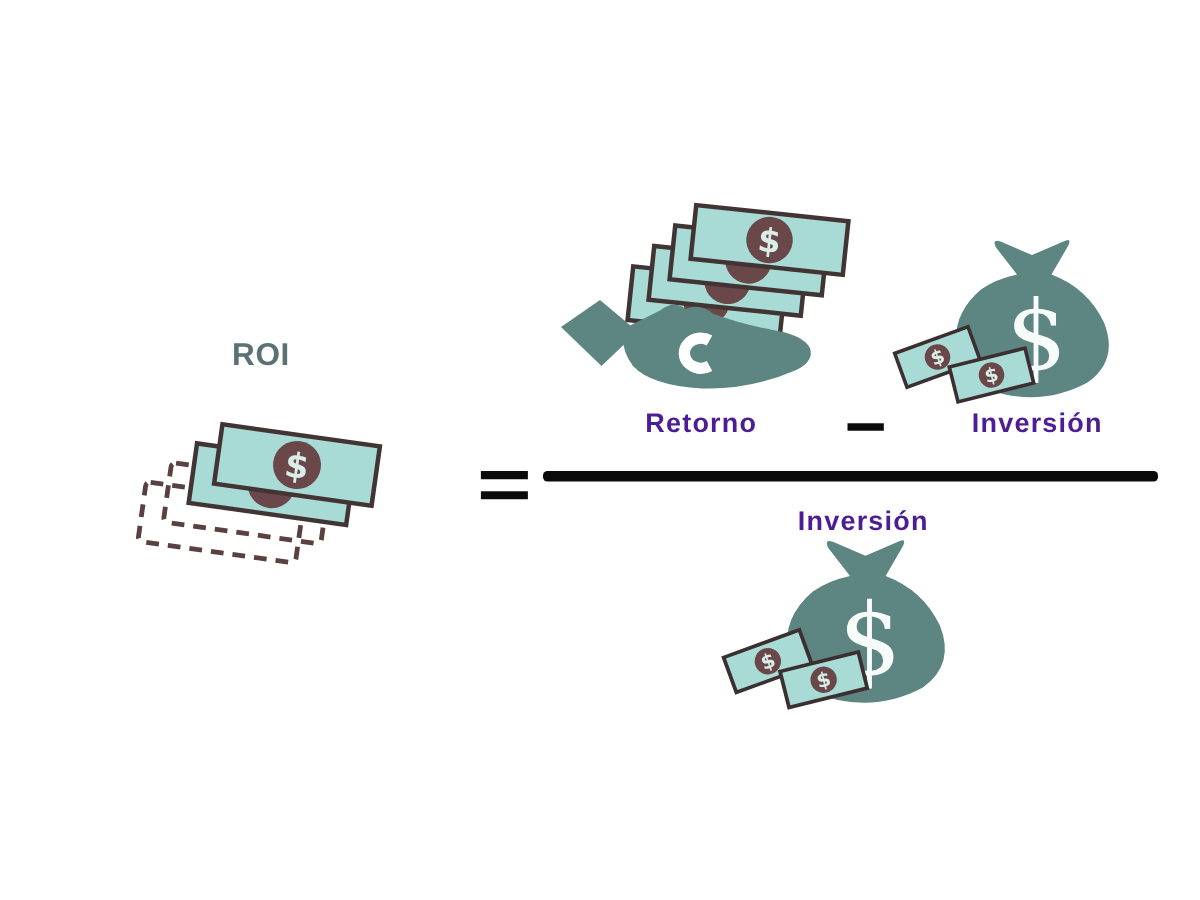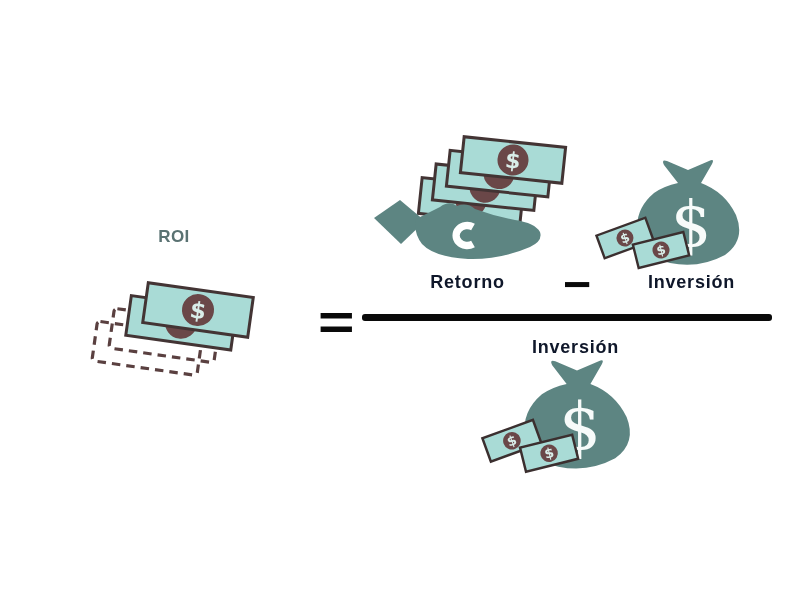--- a/index.html
+++ b/index.html
@@ -8,25 +8,25 @@
     font-family:"Liberation Sans","DejaVu Sans",sans-serif;
     position:relative;overflow:hidden;
   }
   #stage{position:absolute;left:0;top:0;width:800px;height:600px;}
   .abs{position:absolute;}
   svg{overflow:visible;display:block;}
 
   
   .heading{
     left:14px;top:226px;width:320px;text-align:center;
-    color:#5A7272;font-weight:bold;font-size:17px;line-height:22px;
+    color:#5A7272;font-weight:bold;font-size:21px;line-height:22px;
     letter-spacing:.4px;
   }
   .eq-label{
-    color:#0f172a;font-weight:bold;font-size:18px;letter-spacing:.8px;
+    color:#4c1d95;font-weight:bold;font-size:18px;letter-spacing:.8px;
     text-align:center;width:135px;
   }
   #retorno-label{left:400px;top:272px;}
   #inversion-num-label{left:624px;top:272px;}
   #inversion-den-label{left:508px;top:337px;}
 
   #equals-sign{
     left:318px;top:298px;color:#0A0A0A;font-weight:900;font-size:50px;
     line-height:1;transform:scaleX(1.25);transform-origin:left top;
   }

